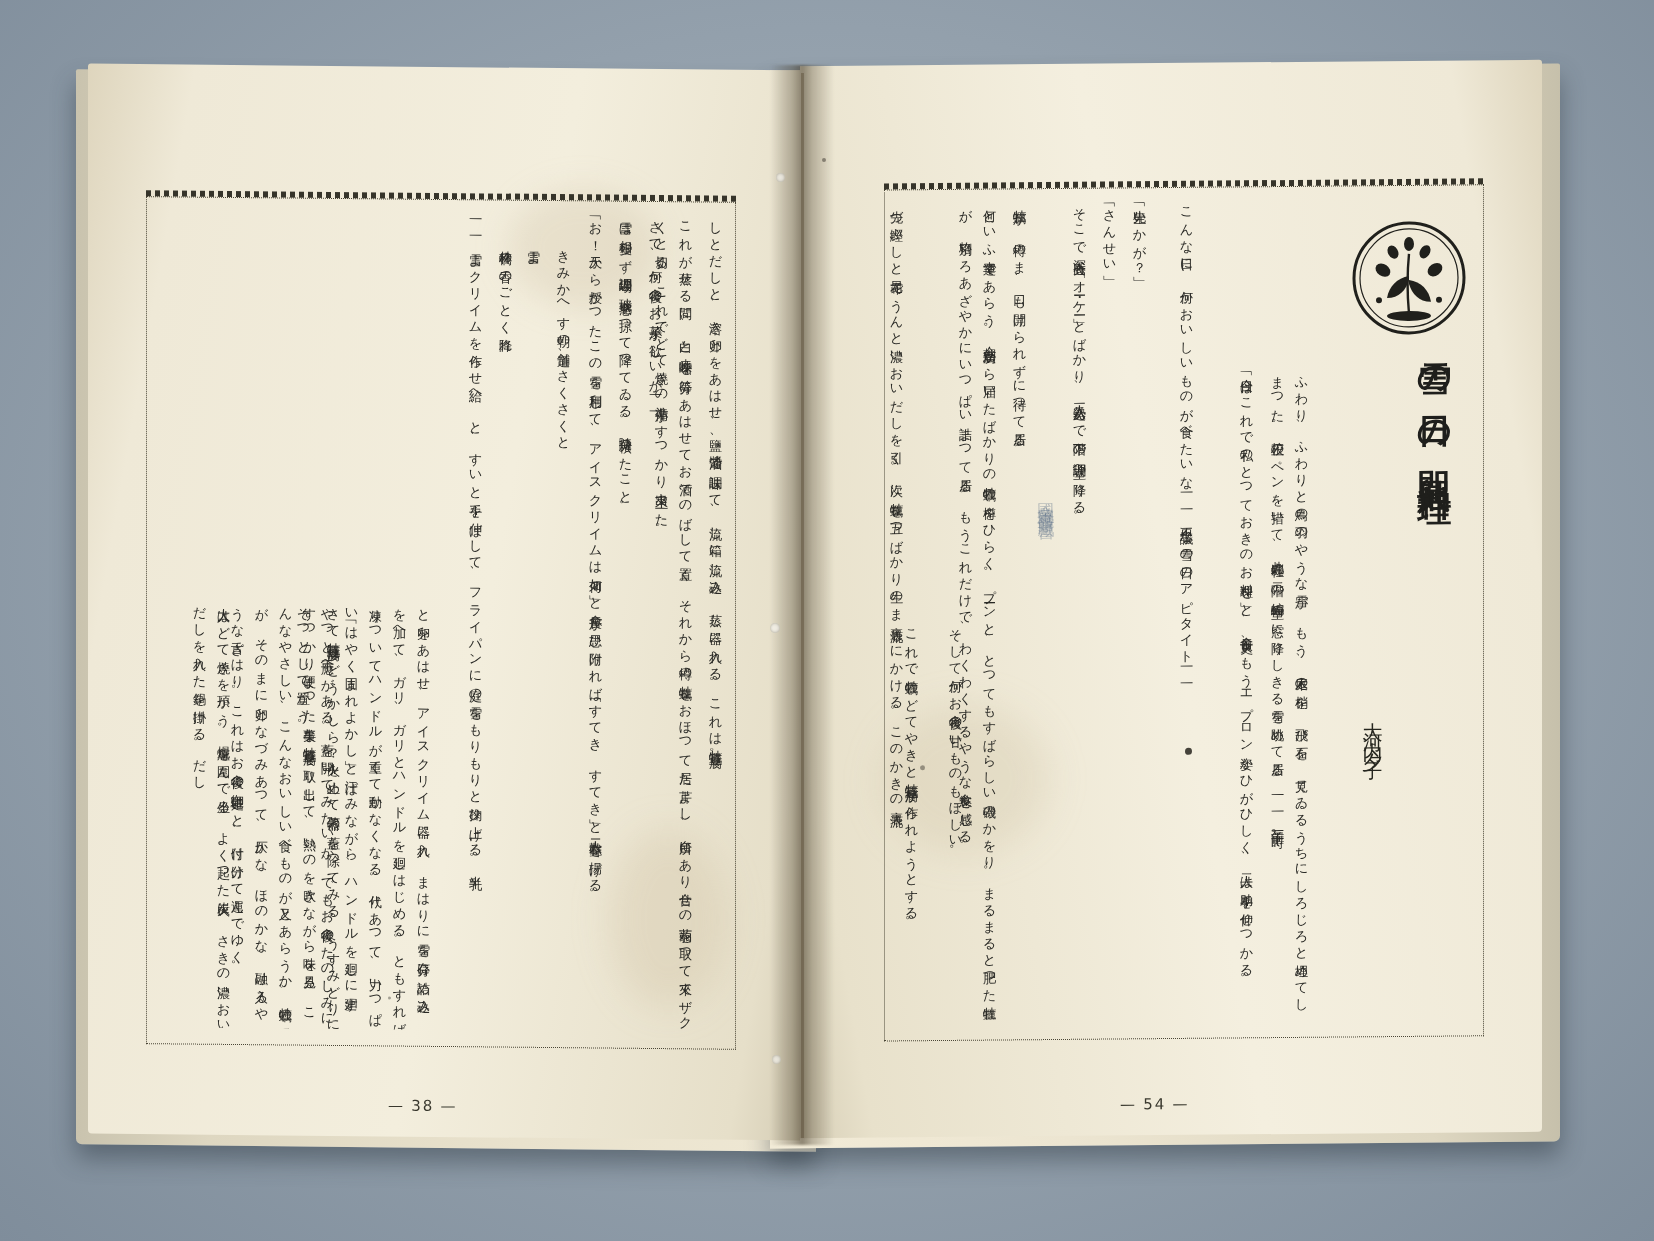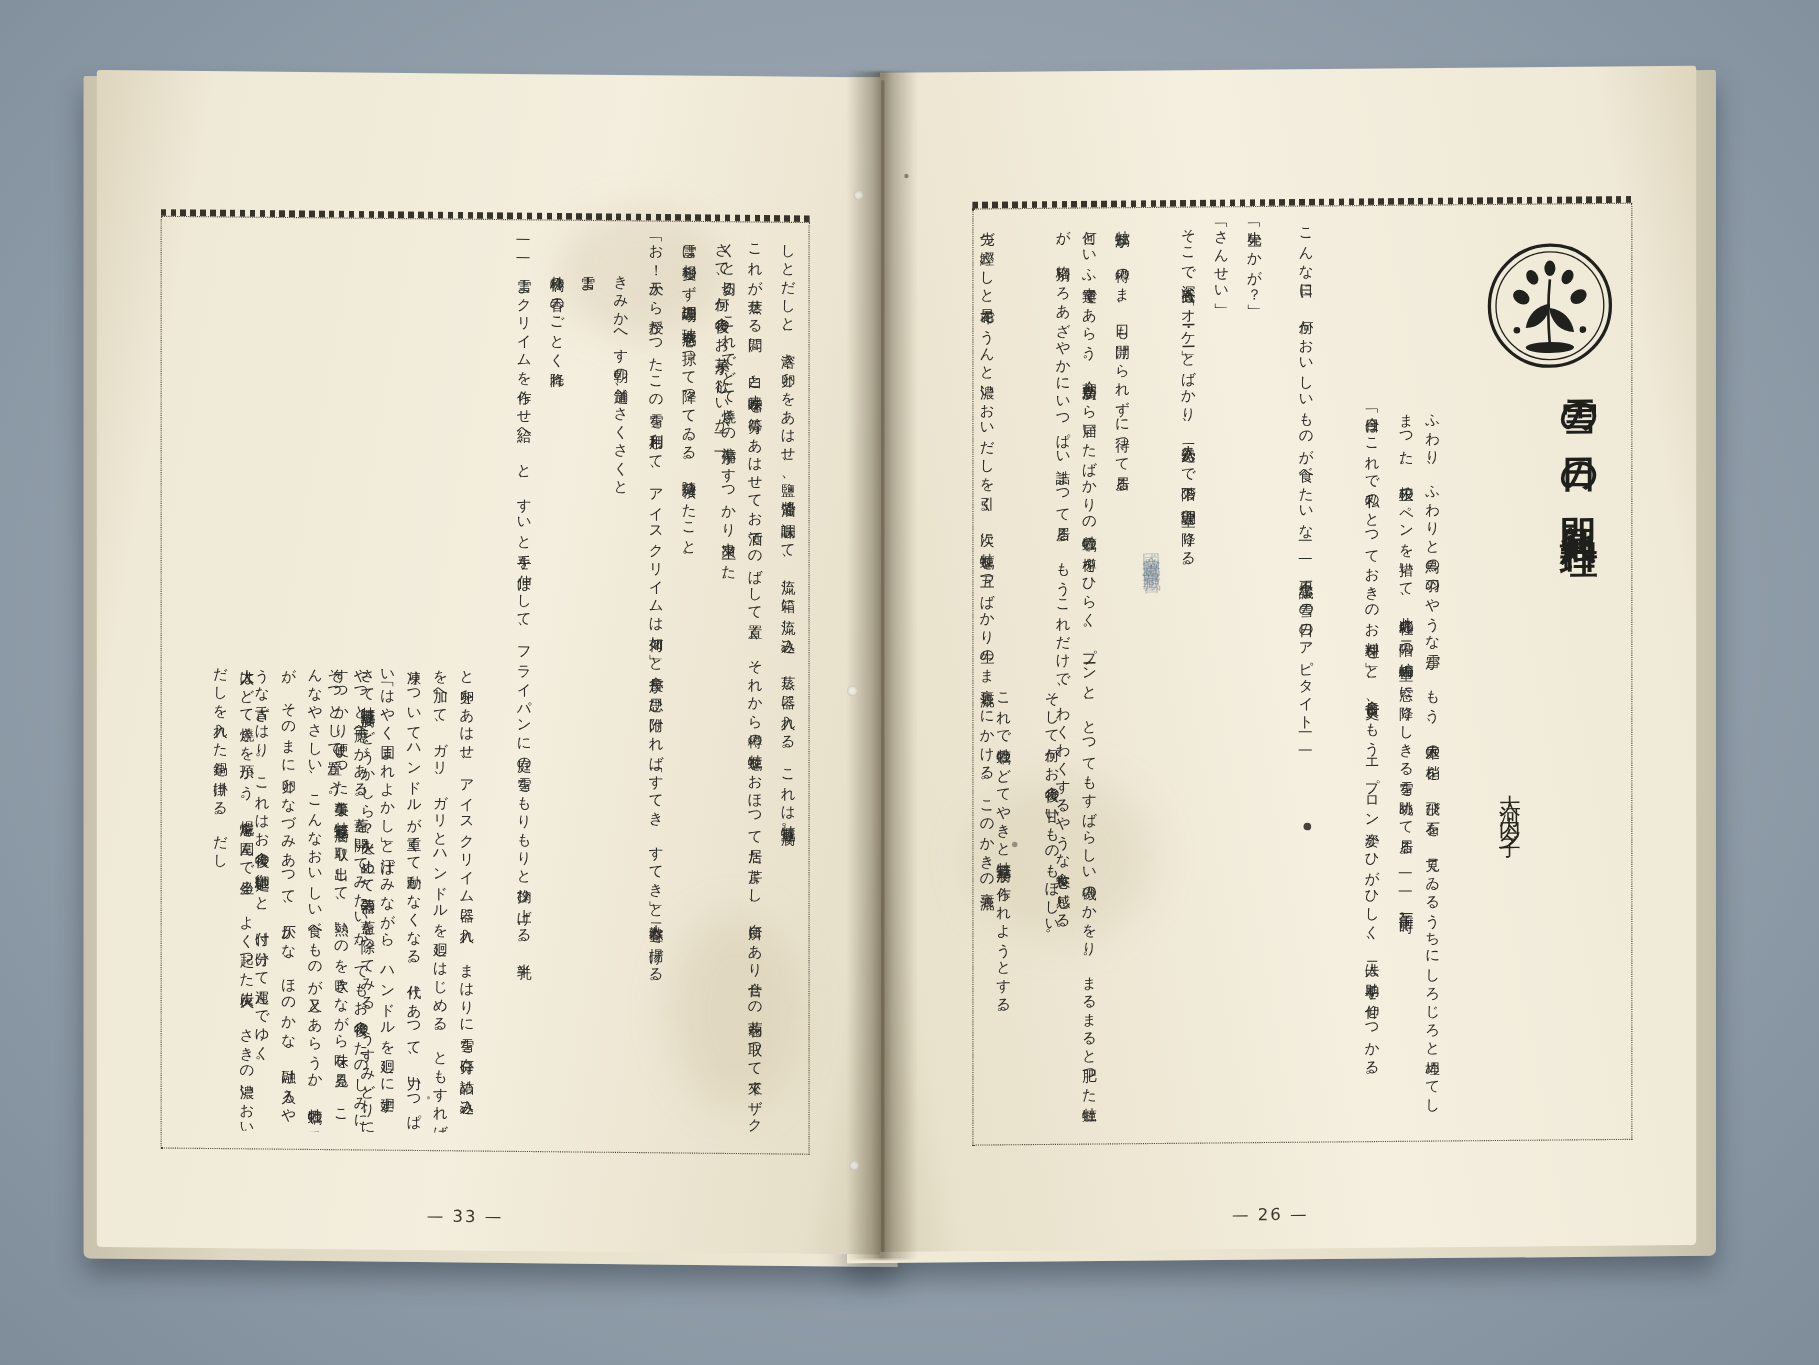--- a/index.html
+++ b/index.html
@@ -155,21 +155,21 @@
         <div class="vtext body-col col-short" style="right:160px;top:40px;">きみかへす朝の舗道、さくさくと</div>
         <div class="vtext body-col col-short" style="right:190px;top:40px;">雪よ</div>
         <div class="vtext body-col col-short" style="right:218px;top:40px;">林檎の香のごとく降れ</div>
         <div class="vtext body-col" style="right:248px;">——雪よクリイムを作らせ給へ、と、すいと手を伸ばして、フライパンに庭の雪をもりもりと掬ひ上げる。半乳</div>
         <div class="vtext body-col" style="right:300px;top:400px;height:430px;">と卵をあはせ、アイスクリイム器に入れ、まはりに雪を存分に詰め込み、食鹽を加へて、ガリ、ガリとハンドルを廻しはじめる。ともすれば凍りついてハンドルが重くて動かなくなる。代りあつて、力いつぱい「はやく固まれよかし」と汗ばみながら、ハンドルを廻しに廻す。やつと手應へがある。蓋を開いてみたいが、でもお食後のたのしみにそつとして置かう。</div>
         <div class="vtext body-col" style="right:390px;top:400px;height:430px;">さて牡蠣豆腐はどうかしら？火を止めて蒸器の蓋を除つてみる。うすみどりにすつかり硬まつた美事な牡蠣豆腐を取り出して、熱いのを吹きながら味を見る。こんなやさしい、こんなおいしい食べものが又とあらうか。牡蠣の香氣が、そのまゝに卵となづみあつて、仄かな、ほのかな、融け入るやうな舌ざはり。これはお食後の御馳走にと、付け分けて運んでゆく。</div>
         <div class="vtext body-col" style="right:500px;top:400px;height:430px;">大人はどて燒きを頂かう。焜爐を圍んで坐る。よく起つた炭火に、さきの濃いおいだしを入れた鍋を掛ける。だし</div>
 
       </div>
 
-      <div class="folio folio-left vtext" style="writing-mode:horizontal-tb;">— 33 —</div>
+      <div class="folio folio-left vtext" style="writing-mode:horizontal-tb;">— 38 —</div>
     </div>
 
     <div class="page page-right">
 
       <div class="stain" style="left:80px;top:640px;width:170px;height:150px;background:rgba(190,175,140,.20);filter:blur(18px);"></div>
       <div class="dot" style="left:22px;top:92px;width:4px;height:4px;opacity:.55"></div>
       <div class="dot" style="left:120px;top:700px;width:5px;height:5px;opacity:.5"></div>
 
       <div class="frame frame-right">
 
@@ -204,21 +204,21 @@
         <div class="vtext body-col" style="right:392px;top:10px;height:820px;">そこで深谷氏も「オー・ケー」とばかり、三人勢込んで階下の調理室へ降りる。</div>
         <div class="vtext body-col" style="right:452px;top:10px;height:400px;">牡蠣が、樽のまゝ、口も開けられずに待つて居る。</div>
         <div class="vtext body-col" style="right:482px;top:10px;height:820px;">何といふ幸運であらう。今朝廣島から届いたばかりの牡蠣の樽をひらく。プーンと、とつてもすばらしい磯のかをり。まるまると肥つた牡蠣が、格別いろあざやかにいつぱい詰まつて居る。もうこれだけで、わくわくするやうな食慾を感じる。</div>
         <div class="vtext body-col" style="right:560px;top:430px;height:400px;">これで牡蠣のどてやきと牡蠣豆腐が作られようとする。</div>
         <div class="vtext body-col" style="right:516px;top:430px;height:400px;">そして何かお食後の甘いものもほしい。</div>
         <div class="vtext body-col" style="right:575px;top:10px;height:820px;">先づ鰹ぶしと昆布でうんと濃いおいだしを引く。次に牡蠣を五つばかり生のまゝ裏漉しにかける。このかきの裏漉</div>
 
         <div class="dot" style="left:300px;top:560px;width:7px;height:7px;"></div>
       </div>
 
-      <div class="folio folio-right vtext" style="writing-mode:horizontal-tb;">— 26 —</div>
+      <div class="folio folio-right vtext" style="writing-mode:horizontal-tb;">— 54 —</div>
     </div>
 
     <div class="gutter"></div>
     <div class="spine-line"></div>
 
     <div class="punch" style="left:706px;top:118px;width:9px;height:9px;"></div>
     <div class="punch" style="left:700px;top:568px;width:10px;height:10px;"></div>
     <div class="punch" style="left:702px;top:1000px;width:9px;height:9px;"></div>
 
   </div>

